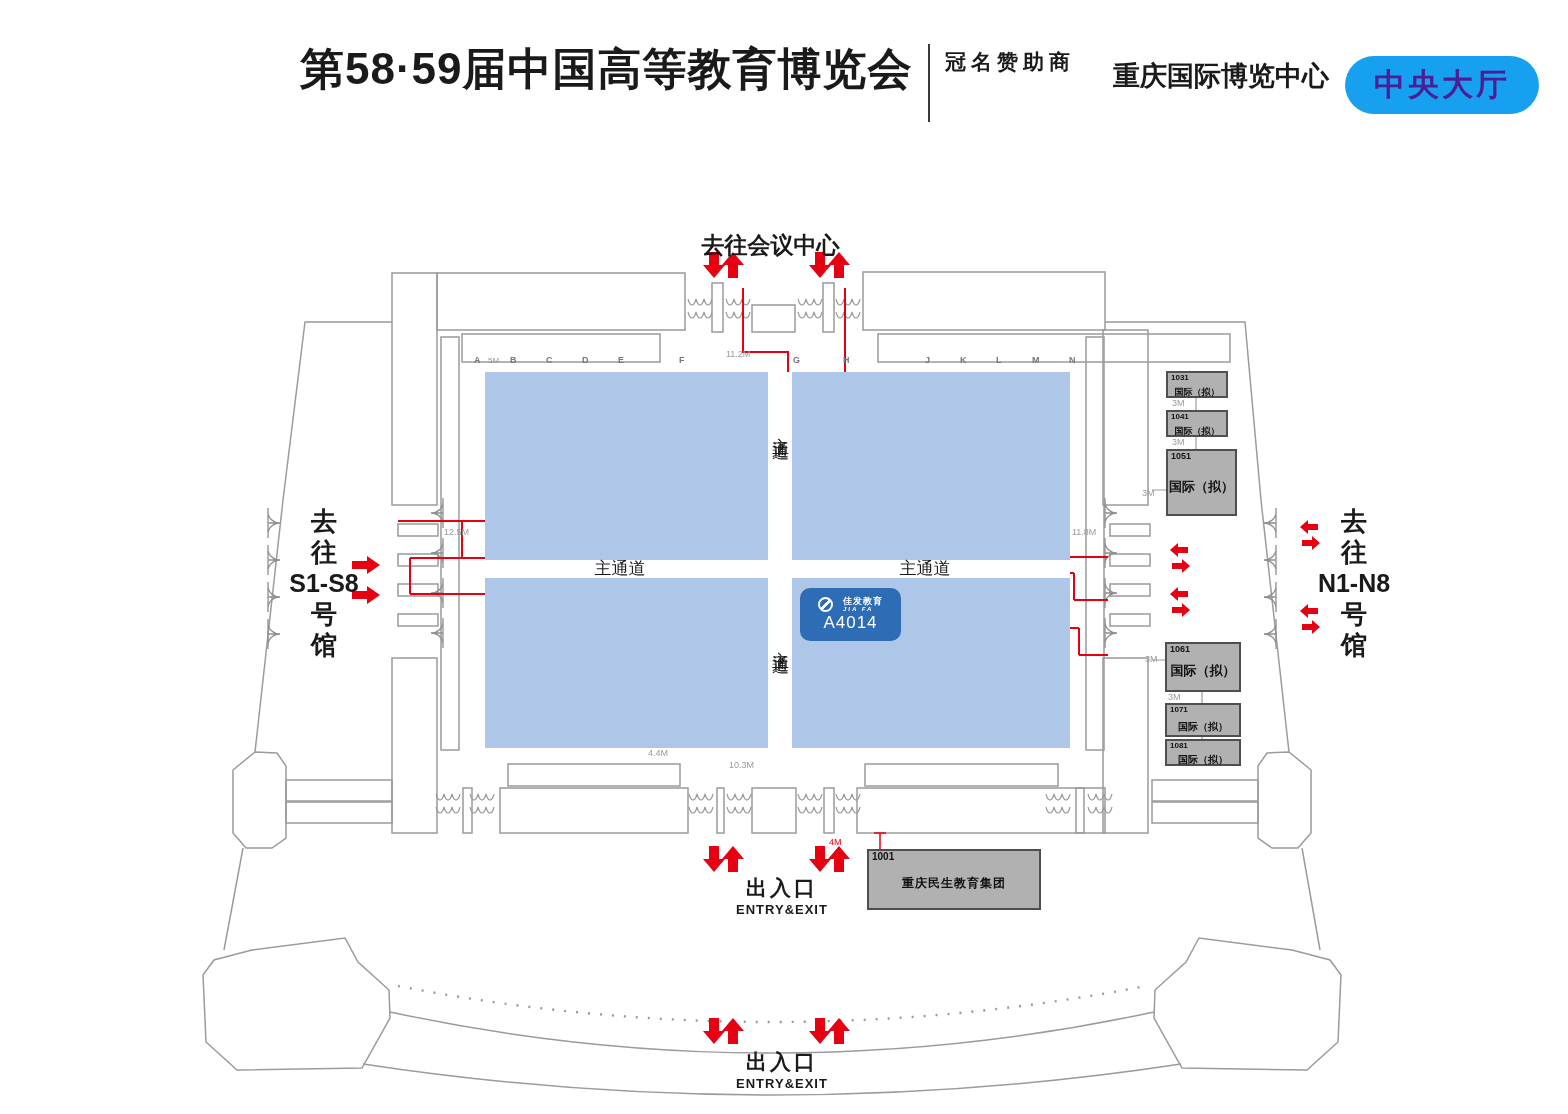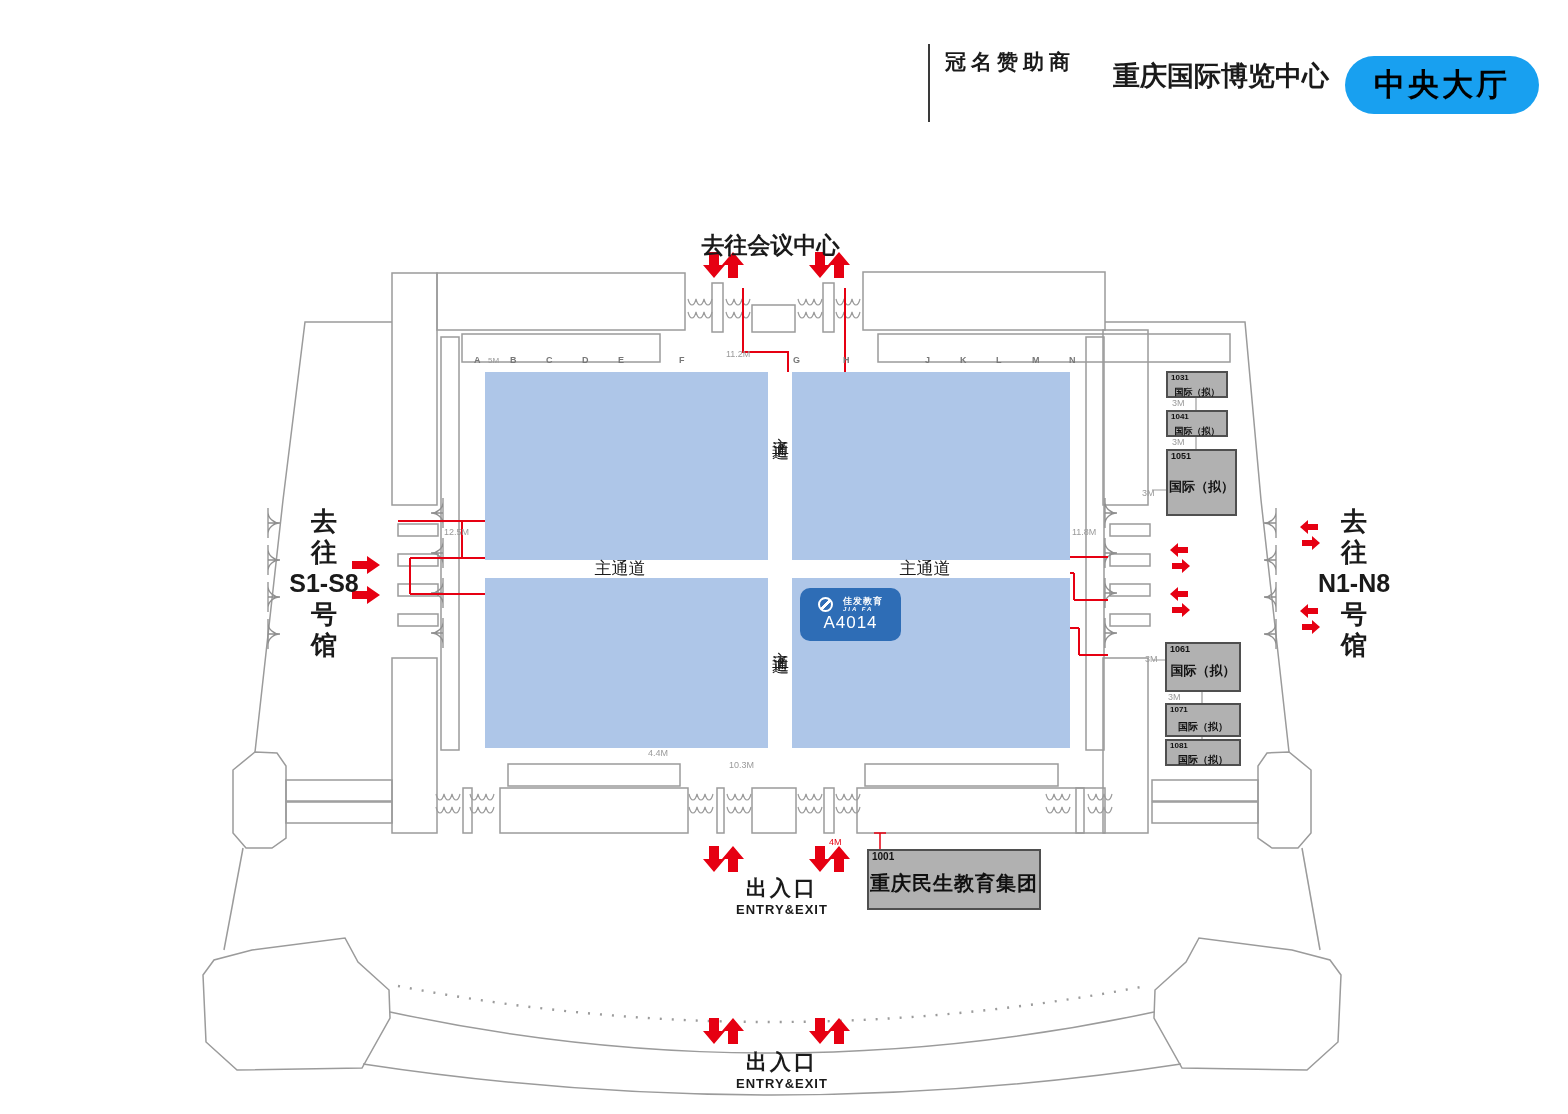--- a/index.html
+++ b/index.html
@@ -8,21 +8,21 @@
   .abs{position:absolute;}
   
   .title-zh{left:300px;top:40px;font-size:44px;font-weight:700;letter-spacing:1px;white-space:nowrap;}
   .title-en{left:303px;top:96px;font-size:23px;font-weight:600;white-space:nowrap;}
   .title-en sup{font-size:13px;font-weight:700;}
   .hdr-divider{left:928px;top:44px;width:2px;height:78px;background:#3a3a3a;}
   .sponsor{left:945px;top:48px;font-size:21px;font-weight:800;letter-spacing:5px;white-space:nowrap;}
   .venue{left:1096px;top:58px;width:250px;text-align:center;font-size:27px;font-weight:600;white-space:nowrap;}
   .dates{left:1096px;top:90px;width:250px;text-align:center;font-size:27px;font-weight:600;}
   .hall-pill{left:1345px;top:56px;width:194px;height:58px;border-radius:29px;background:#18a0f0;
-             display:flex;align-items:center;justify-content:center;color:#000000;font-size:31px;
+             display:flex;align-items:center;justify-content:center;color:#4c1d95;font-size:31px;
              font-weight:700;letter-spacing:3px;}
   .t-conf{left:688px;top:230px;width:165px;text-align:center;font-size:23px;font-weight:800;white-space:nowrap;}
   .letter{top:355px;font-size:9px;color:#777;font-weight:600;}
   .dim{font-size:9px;color:#9a9a9a;white-space:nowrap;}
   .dim-red{font-size:9px;color:#e60012;white-space:nowrap;}
   .aisle-h{top:557px;width:90px;text-align:center;font-size:17px;font-family:"Liberation Serif",serif;}
   .aisle-v{writing-mode:vertical-rl;text-orientation:upright;font-size:17px;letter-spacing:3px;
            font-family:"Liberation Serif",serif;left:769px;}
   .side-label{width:72px;display:flex;flex-direction:column;align-items:center;
               font-size:26px;font-weight:800;line-height:31px;white-space:nowrap;}
@@ -31,37 +31,38 @@
   .entry .zh{font-size:21px;font-weight:800;letter-spacing:3px;}
   .entry .en{font-size:13px;font-weight:700;letter-spacing:1px;}
   
   .booth{position:absolute;background:#b1b1b1;border:2px solid #4f4f4f;box-sizing:border-box;color:#111;}
   .booth .bid{position:absolute;top:0;left:3px;font-weight:700;}
   .booth .bname{position:absolute;left:0;right:0;top:0;bottom:0;display:flex;align-items:center;
                 justify-content:center;font-weight:700;margin-top:8px;}
   .b-sm .bid{font-size:8px;} .b-sm .bname{font-size:9px;padding-top:7px;}
   .b-md .bid{font-size:8px;} .b-md .bname{font-size:10px;padding-top:6px;}
   .b-lg .bid{font-size:9px;} .b-lg .bname{font-size:13px;}
-  .b-1001 .bid{font-size:10px;} .b-1001 .bname{font-size:20px;letter-spacing:1px;}
+  .b-1001 .bid{font-size:10px;} .b-1001 .bname{font-size:12px;letter-spacing:1px;}
   
   .badge{left:800px;top:588px;width:101px;height:53px;background:#2e6db6;border-radius:10px;
          display:flex;flex-direction:column;align-items:center;justify-content:center;color:#fff;}
   .badge .logo-row{display:flex;align-items:flex-end;gap:10px;height:15px;}
   .logo-circle{width:11px;height:11px;border:2px solid #fff;border-radius:50%;display:inline-block;
                background:linear-gradient(135deg,#2e6db6 45%,#fff 45%,#fff 60%,#2e6db6 60%);}
   .logo-txt{display:flex;flex-direction:column;line-height:1;}
   .logo-zh{font-size:9px;font-weight:800;letter-spacing:1px;}
   .logo-en{font-size:6px;font-style:italic;font-weight:700;letter-spacing:2px;}
   .badge .bno{font-size:17px;margin-top:1px;letter-spacing:1px;}
 </style>
 </head>
 <body>
 
 <div class="page">
 
+  <div class="abs title-zh">第58·59届中国高等教育博览会</div>
   <div class="abs hdr-divider"></div>
   <div class="abs sponsor">冠名赞助商</div>
   <div class="abs venue">重庆国际博览中心</div>
   <div class="abs hall-pill">中央大厅</div>
 
   <svg class="abs" style="left:0;top:0;" width="1568" height="1114" viewBox="0 0 1568 1114">
     <defs>
       <g id="sq2" fill="none" stroke="#9b9b9b" stroke-width="1.2">
         <path d="M0,1 c2,8 6,8 8,0 c2,8 6,8 8,0 c2,8 6,8 8,0"></path>
         <path d="M0,14 c2,8 6,8 8,0 c2,8 6,8 8,0 c2,8 6,8 8,0"></path>

